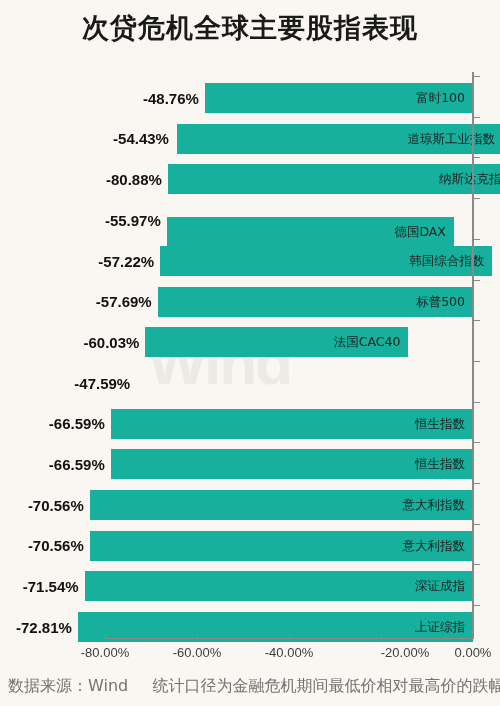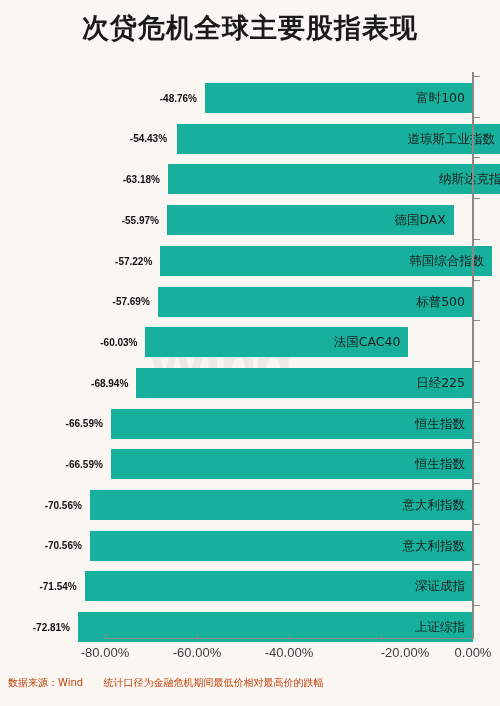--- a/index.html
+++ b/index.html
@@ -54,21 +54,21 @@
   }
   .bar-label{
     position:absolute;right:8px;top:50%;
     transform:translateY(-50%);
     font-size:12.5px;color:#1e1e1e;
     white-space:nowrap;
     font-family:"DejaVu Sans","Liberation Sans",sans-serif;
   }
   .value{
     position:absolute;top:50%;transform:translateY(-50%);
-    font-size:10px;font-weight:bold;color:#111;
+    font-size:15px;font-weight:bold;color:#111;
     white-space:nowrap;text-align:right;
     font-family:"Liberation Sans",sans-serif;
   }
   .tick-right{
     position:absolute;right:20px;top:0;width:7px;height:1px;background:#8a8a8a;
   }
 
   
   .xticks{
     position:absolute;left:0;top:645px;width:500px;height:20px;
@@ -78,21 +78,21 @@
     font-size:13px;color:#3d3d3d;white-space:nowrap;
     font-family:"Liberation Sans",sans-serif;
   }
   .xtickmark{
     position:absolute;top:-10px;width:1px;height:6px;background:#8a8a8a;
   }
 
   
   .footer{
     position:absolute;left:8px;top:676px;width:492px;
-    font-size:10px;color:#c2410c;white-space:nowrap;
+    font-size:16px;color:#737373;white-space:nowrap;
     font-family:"DejaVu Sans","Liberation Sans",sans-serif;
   }
   .footer .sep{display:inline-block;width:14px;}
 </style>
 </head>
 <body>
 
 <div id="chart-root">
 
   <div class="title">次贷危机全球主要股指表现</div>
@@ -111,25 +111,25 @@
           <div class="bar" style="left: 177px; width: 326px; right: auto;">
             <span class="bar-label">道琼斯工业指数</span>
           </div>
           <div class="value" style="left: 113.059px; width: 54px;">-54.43%</div>
           <div class="tick-right" style="top: 0px; left: 473px; right: auto;"></div>
         </div>
         <div class="row" style="top: 85.4px;">
           <div class="bar" style="left: 167.983px; width: 354px; right: auto;">
             <span class="bar-label">纳斯达克指数</span>
           </div>
-          <div class="value" style="left: 105.983px; width: 54px;">-63.18%</div>
+          <div class="value" style="left: 105.983px; width: 54px;">-80.88%</div>
           <div class="tick-right" style="top: 0px; left: 473px; right: auto;"></div>
         </div>
         <div class="row" style="top: 126.1px;">
-          <div class="bar" style="left: 166.926px; width: 287px; right: auto;">
+          <div class="bar" style="left: 166.926px; width: 287px; right: auto; margin-top: 12px;">
             <span class="bar-label">德国DAX</span>
           </div>
           <div class="value" style="left: 104.926px; width: 54px;">-55.97%</div>
           <div class="tick-right" style="top: 0px; left: 473px; right: auto;"></div>
         </div>
         <div class="row" style="top: 166.8px;">
           <div class="bar" style="left: 160.326px; width: 332px; right: auto;">
             <span class="bar-label">韩国综合指数</span>
           </div>
           <div class="value" style="left: 98.3256px; width: 54px;">-57.22%</div>
@@ -143,24 +143,21 @@
           <div class="tick-right" style="top: 0px; left: 473px; right: auto;"></div>
         </div>
         <div class="row" style="top: 248.2px;">
           <div class="bar" style="left: 145.487px; width: 263px; right: auto;">
             <span class="bar-label">法国CAC40</span>
           </div>
           <div class="value" style="left: 83.4869px; width: 54px;">-60.03%</div>
           <div class="tick-right" style="top: 0px; left: 473px; right: auto;"></div>
         </div>
         <div class="row" style="top: 288.9px;">
-          <div class="bar" style="left: 136.299px; width: 336.701px; right: auto;">
-            <span class="bar-label">日经225</span>
-          </div>
-          <div class="value" style="left: 74.2985px; width: 54px;">-68.94%</div>
+          <div class="value" style="left: 74.2985px; width: 54px;">-47.59%</div>
           <div class="tick-right" style="top: 0px; left: 473px; right: auto;"></div>
         </div>
         <div class="row" style="top: 329.6px;">
           <div class="bar" style="left: 110.846px; width: 362.154px; right: auto;">
             <span class="bar-label">恒生指数</span>
           </div>
           <div class="value" style="left: 48.8457px; width: 54px;">-66.59%</div>
           <div class="tick-right" style="top: 0px; left: 473px; right: auto;"></div>
         </div>
         <div class="row" style="top: 370.3px;">

